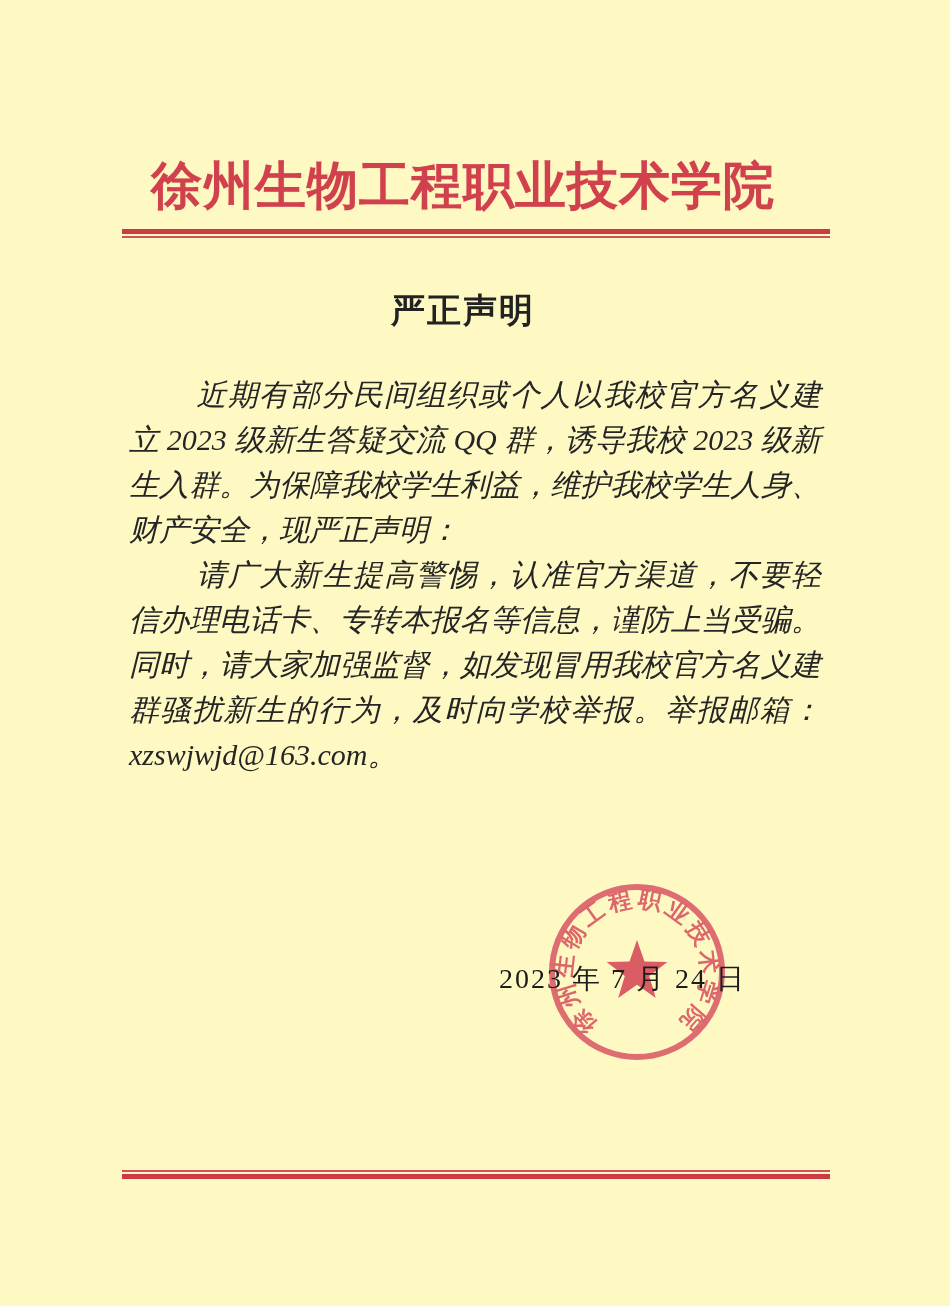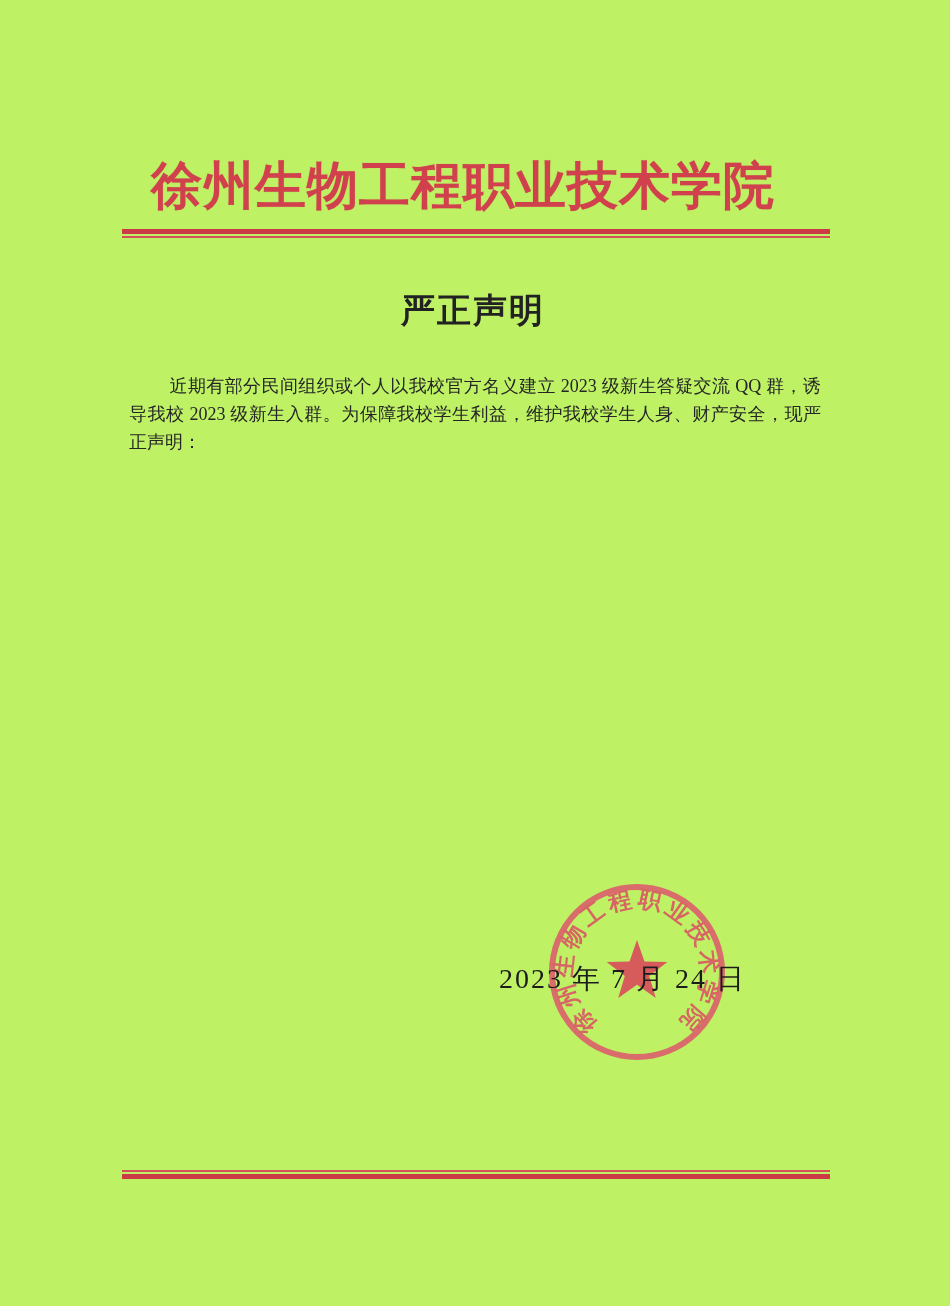--- a/index.html
+++ b/index.html
@@ -1,21 +1,21 @@
 <!DOCTYPE html>
 <html><head>
 <meta charset="utf-8">
 <style>
   * { margin: 0; padding: 0; box-sizing: border-box; }
   html, body { background: #ffffff; }
   .page {
     position: relative;
     width: 950px;
     height: 1306px;
-    background: #bef264;
+    background: #fef9c3;
     overflow: hidden;
     font-family: "Liberation Serif", "DejaVu Serif", serif;
   }
   .letterhead {
     position: absolute;
     top: 152px;
     left: 0;
     width: 926px;
     text-align: center;
     font-size: 51px;
@@ -28,38 +28,39 @@
   .rule { position: absolute; left: 122px; width: 708px; }
   .rule-top { top: 229px; }
   .rule-top .thick { height: 5px; background: #cc3a46; }
   .rule-top .thin  { height: 2px; background: #d4505b; margin-top: 2px; }
   .rule-bottom { top: 1170px; }
   .rule-bottom .thin  { height: 2px; background: #d4505b; }
   .rule-bottom .thick { height: 5px; background: #cc3a46; margin-top: 2px; }
   .doc-title {
     position: absolute;
     top: 288px;
-    left: 10px;
+    left: 0;
     width: 926px;
     text-align: center;
     font-size: 34px;
     font-weight: 700;
     color: #222222;
     letter-spacing: 2px;
   }
   .body-text {
     position: absolute;
     top: 372px;
     left: 129px;
     width: 692px;
-    font-size: 18px;
-    line-height: 28px;
+    font-size: 30px;
+    line-height: 45px;
     color: #252525;
     text-align: justify;
     text-justify: inter-character;
+    font-style: italic;
   }
   .body-text p { text-indent: 2.25em; }
   .date-line {
     position: absolute;
     top: 960px;
     left: 499px;
     font-size: 28px;
     letter-spacing: 2px;
     color: #1c1c1c;
     z-index: 3;
@@ -88,20 +89,21 @@
 
   <div class="rule rule-top">
     <div class="thick"></div>
     <div class="thin"></div>
   </div>
 
   <div class="doc-title">严正声明</div>
 
   <div class="body-text">
     <p>近期有部分民间组织或个人以我校官方名义建立 2023 级新生答疑交流 QQ 群，诱导我校 2023 级新生入群。为保障我校学生利益，维护我校学生人身、财产安全，现严正声明：</p>
+    <p>请广大新生提高警惕，认准官方渠道，不要轻信办理电话卡、专转本报名等信息，谨防上当受骗。同时，请大家加强监督，如发现冒用我校官方名义建群骚扰新生的行为，及时向学校举报。举报邮箱：xzswjwjd@163.com。</p>
   </div>
 
   <div class="date-line">2023 年 7 月 24 日</div>
 
   <svg class="seal" viewBox="0 0 184 184" aria-hidden="true">
     <circle cx="92" cy="92" r="85" fill="none" stroke="#dc626c" stroke-width="6"></circle>
     <defs>
       <path id="sealArc" d="M 59.5 148.3 A 65 65 0 1 1 124.5 148.3" fill="none"></path>
     </defs>
     <text font-size="23" fill="#d95a64" letter-spacing="4">

